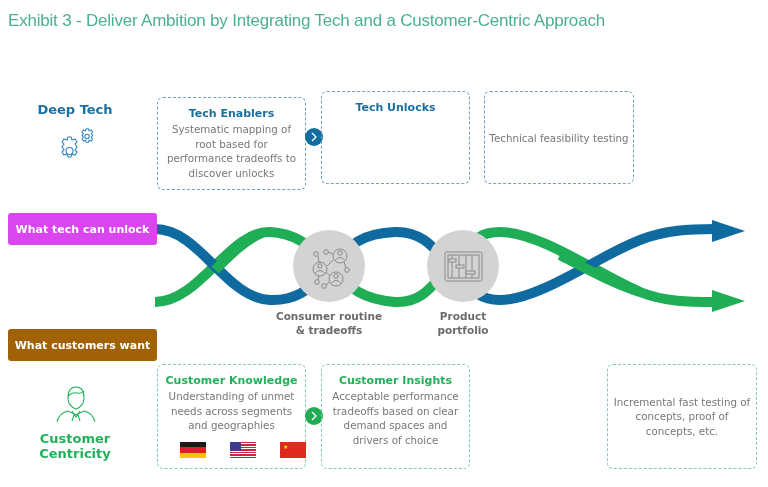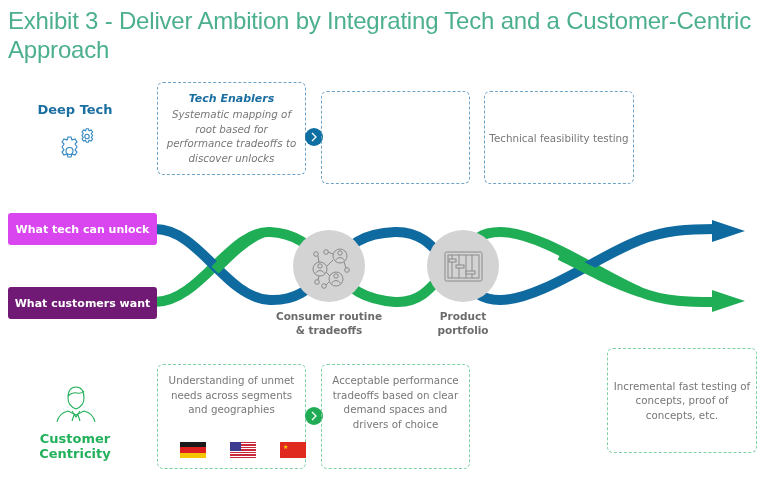--- a/index.html
+++ b/index.html
@@ -1,61 +1,62 @@
 <!DOCTYPE html>
 <html><head>
 <meta charset="utf-8">
 <style>
   html, body { margin: 0; padding: 0; background: #ffffff; }
   body { width: 768px; height: 487px; position: relative; overflow: hidden; font-family: "DejaVu Sans", "Liberation Sans", sans-serif; }
-  .title { position: absolute; left: 8px; top: 6px; width: 760px; font-family: "Liberation Sans", sans-serif; font-size: 24px; line-height: 29px; color: #4caf8e; letter-spacing: -0.2px; }
+  .title { position: absolute; left: 8px; top: 6px; width: 760px; font-family: "Liberation Sans", sans-serif; font-size: 17px; line-height: 29px; color: #4caf8e; letter-spacing: -0.2px; }
   .row-label { position: absolute; text-align: center; font-weight: bold; font-size: 13px; }
   .blue-text { color: #1b6ea0; }
   .green-text { color: #22b15a; }
   .box { position: absolute; box-sizing: border-box; border-radius: 6px; text-align: center; padding: 8px 6px 0 6px; }
   .box.blue { border: 1.3px dashed #6ea2c6; }
   .box.green { border: 1.3px dashed #7fcfa5; }
   .box-title { font-weight: bold; font-size: 11px; line-height: 15px; margin-bottom: 1px; }
   .box-text { font-size: 10.3px; line-height: 14.5px; color: #777; }
   .box-text.center { position: absolute; left: 4px; right: 4px; top: 50%; transform: translateY(-50%); }
   .chev { position: absolute; width: 18px; height: 18px; border-radius: 50%; display: flex; align-items: center; justify-content: center; }
   .chev.blue { background: #0f6fa3; }
   .chev.green { background: #20ac55; }
   .pill { position: absolute; height: 32px; border-radius: 3px; color: #fff; font-weight: bold; font-size: 11px; display: flex; align-items: center; justify-content: center; }
   .pill.blue { background: #d946ef; }
-  .pill.green { background: #701a75; }
+  .pill.green { background: #a16207; margin-top: 42px; }
   .node-label { position: absolute; text-align: center; font-weight: bold; font-size: 10.5px; line-height: 14px; color: #6b6b6b; }
   .flags { position: absolute; display: flex; gap: 24px; }
   .flag { width: 26px; height: 16px; position: relative; overflow: hidden; }
 </style>
 </head>
 <body>
 
 <div class="title">Exhibit 3 - Deliver Ambition by Integrating Tech and a Customer-Centric Approach</div>
 
 <div class="row-label blue-text" style="left:30px; top:102px; width:90px;">Deep Tech</div>
 <svg style="position:absolute; left:56px; top:126px;" width="40" height="38" viewBox="0 0 40 38">
   <g fill="none" stroke="#2f86c1" stroke-width="1.1">
     <path d="M12 12 l2 -3 l3 1 l1 -3 l3 0 l1 3 l3 -1 l2 3 l-2 2 l2 3 l-2 3 l2 2 l-2 3 l-3 -1 l-1 3 l-3 0 l-1 -3 l-3 1 l-2 -3 l2 -2 l-2 -3 l2 -3 z" transform="translate(-6,4)"></path>
     <circle cx="13.5" cy="25" r="3.5"></circle>
     <path d="M26 4 l1.5 -2 l2 .8 l.8 -2 l2 0 l.8 2 l2 -.8 l1.5 2 l-1.3 1.5 l1.3 2 l-1.3 2 l1.3 1.5 l-1.5 2 l-2 -.8 l-.8 2 l-2 0 l-.8 -2 l-2 .8 l-1.5 -2 l1.3 -1.5 l-1.3 -2 l1.3 -2 z" transform="translate(0,2)"></path>
     <circle cx="31" cy="10.5" r="2.2"></circle>
   </g>
 </svg>
 
-<div class="box blue" style="left:157px; top:82px; width:149px; height:93px;font-style:italic;">
+<div class="box blue" style="left:157px; top:97px; width:149px; height:93px;">
   <div class="box-title blue-text">Tech Enablers</div>
   <div class="box-text">Systematic mapping of root based for performance tradeoffs to discover unlocks</div>
 </div>
 <div class="chev blue" style="left:305px; top:128px;">
   <svg width="8" height="10" viewBox="0 0 8 10">
       <path d="M2 1 L6 5 L2 9" fill="none" stroke="#fff" stroke-width="1.3"></path>
     </svg>
 </div>
 <div class="box blue" style="left:321px; top:91px; width:149px; height:93px;">
+  <div class="box-title blue-text">Tech Unlocks</div>
 </div>
 <div class="box blue" style="left:484px; top:91px; width:150px; height:93px;">
   <div class="box-text center">Technical feasibility testing</div>
 </div>
 
 <svg style="position:absolute; left:0; top:200px;" width="768" height="130" viewBox="0 0 768 130">
 
   <path d="M155 102 C 200 102, 230 30, 270 32 C 305 34, 315 55, 330 66 C 345 78, 350 98, 395 102 C 430 104, 440 70, 455 62 C 470 52, 470 32, 500 32 C 540 32, 600 75, 640 92 C 665 102, 690 102, 715 102" fill="none" stroke="#1fae56" stroke-width="10" stroke-linecap="butt"></path>
 
   <path d="M155 29 C 200 29, 225 98, 270 100 C 305 101, 315 80, 330 68 C 345 55, 350 34, 395 32 C 430 31, 440 60, 455 70 C 470 80, 470 100, 500 100 C 540 100, 600 55, 640 40 C 665 30, 690 29, 715 29" fill="none" stroke="#0f6aa0" stroke-width="10" stroke-linecap="butt"></path>
@@ -113,20 +114,21 @@
   <g fill="none" stroke="#22b15a" stroke-width="1.1">
     <path d="M14 14 q0 -11 8 -11 q8 0 8 11 q0 8 -8 11 q-8 -3 -8 -11 z"></path>
     <path d="M14 12 q4 -4 9 -3 q5 1 7 -2"></path>
     <path d="M3 38 q2 -9 11 -11 l8 4 l8 -4 q9 2 11 11"></path>
     <path d="M18 27 l4 6 l4 -6 M20 31 l-2 6 M24 31 l2 6"></path>
   </g>
 </svg>
 <div class="row-label green-text" style="left:10px; top:431px; width:130px;">Customer Centricity</div>
 
 <div class="box green" style="left:157px; top:364px; width:149px; height:105px;">
+  <div class="box-title green-text">Customer Knowledge</div>
   <div class="box-text">Understanding of unmet needs across segments and geographies</div>
 </div>
 <div class="flags" style="left:180px; top:442px;">
   <div class="flag">
     <div style="height:33.3%; background:#1a1a1a;"></div>
       <div style="height:33.3%; background:#dd1f1f;"></div>
       <div style="height:33.4%; background:#f4c500;"></div>
   </div>
   <div class="flag" style="background: repeating-linear-gradient(to bottom, #c8283b 0 1.23px, #ffffff 1.23px 2.46px);">
     <div style="position:absolute; left:0; top:0; width:11px; height:8.6px; background:#3c3b8f;"></div>
@@ -134,17 +136,18 @@
   <div class="flag" style="background:#e02a20;">
     <div style="position:absolute; left:3px; top:2px; color:#ffd400; font-size:6px; line-height:6px;">★</div>
   </div>
 </div>
 <div class="chev green" style="left:305px; top:407px;">
   <svg width="8" height="10" viewBox="0 0 8 10">
       <path d="M2 1 L6 5 L2 9" fill="none" stroke="#fff" stroke-width="1.3"></path>
     </svg>
 </div>
 <div class="box green" style="left:321px; top:364px; width:149px; height:105px;">
+  <div class="box-title green-text">Customer Insights</div>
   <div class="box-text">Acceptable performance tradeoffs based on clear demand spaces and drivers of choice</div>
 </div>
-<div class="box green" style="left:607px; top:348px; width:150px; height:105px;">
+<div class="box green" style="left:607px; top:364px; width:150px; height:105px;">
   <div class="box-text center">Incremental fast testing of concepts, proof of concepts, etc.</div>
 </div>
 
 </body></html>

